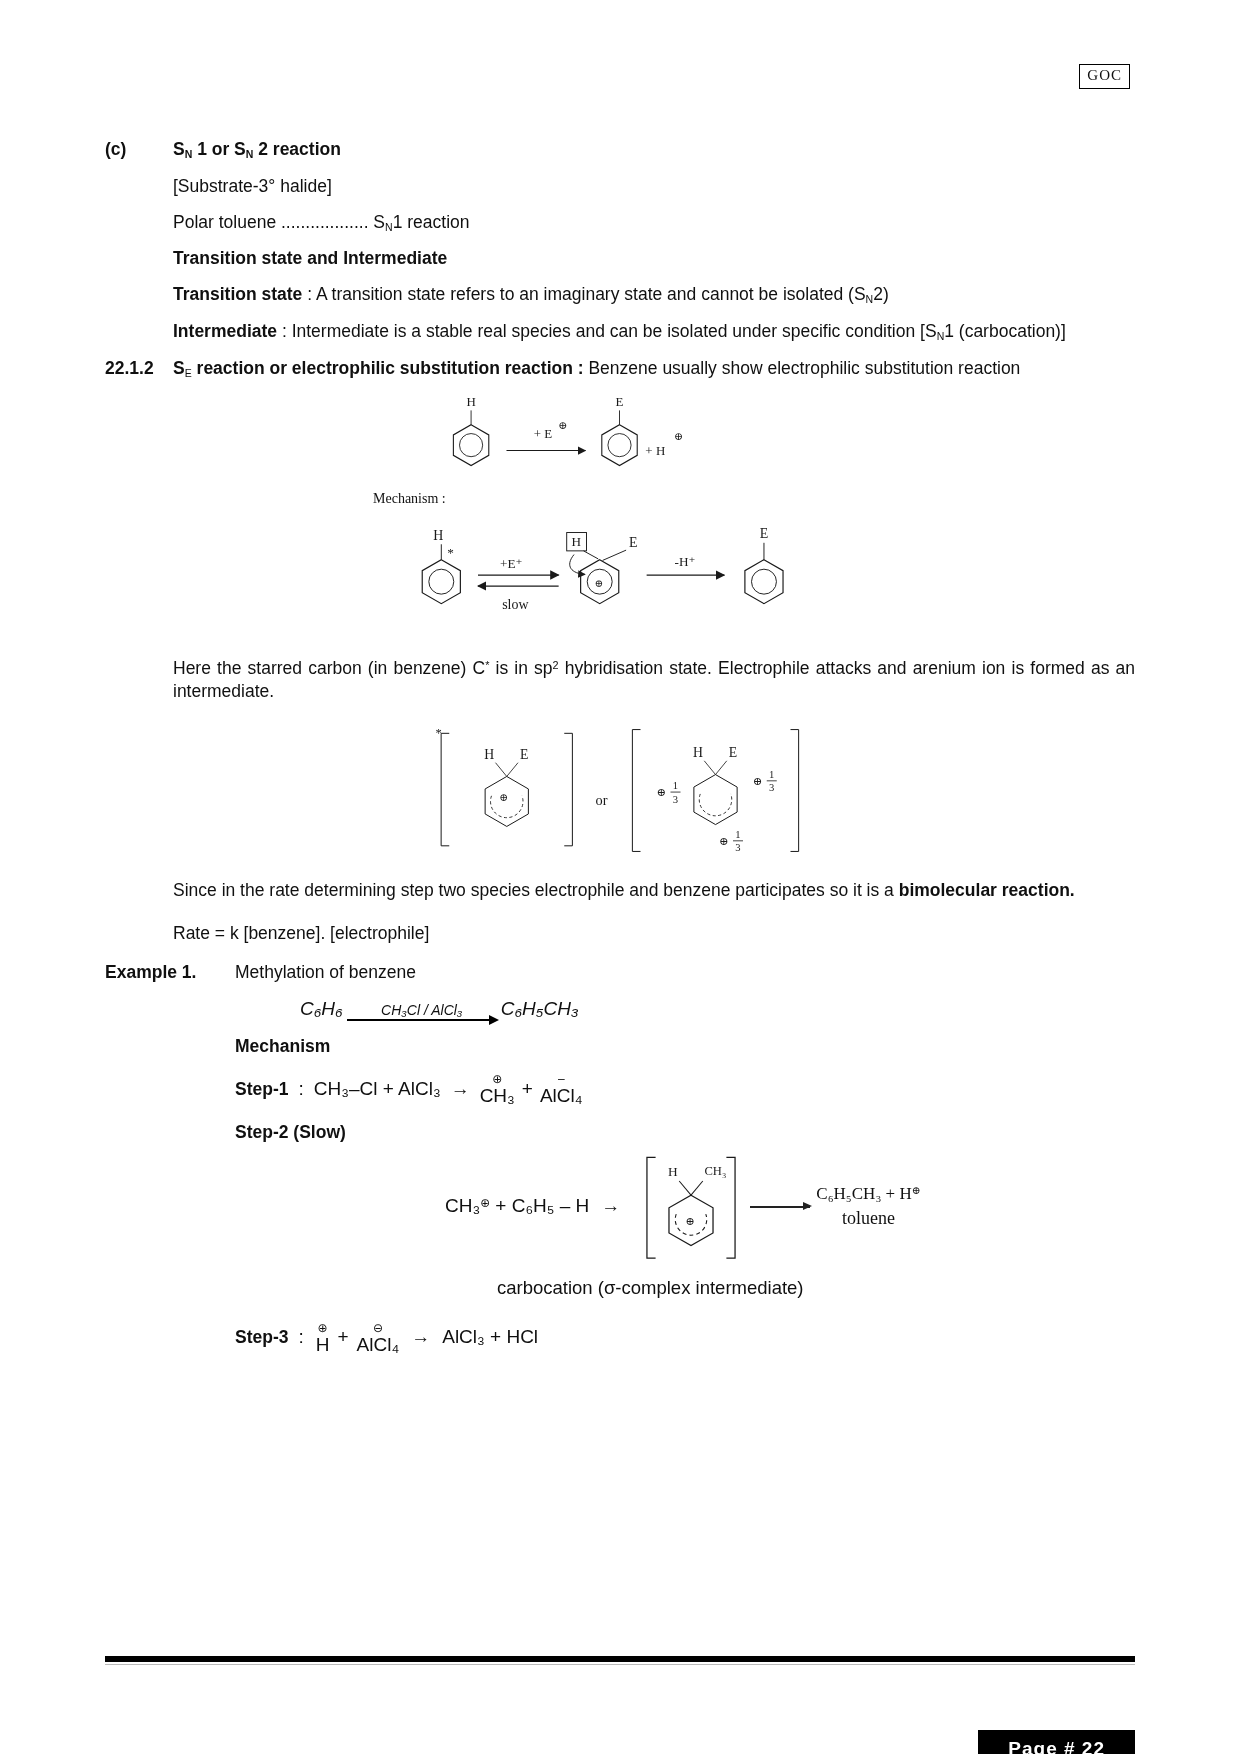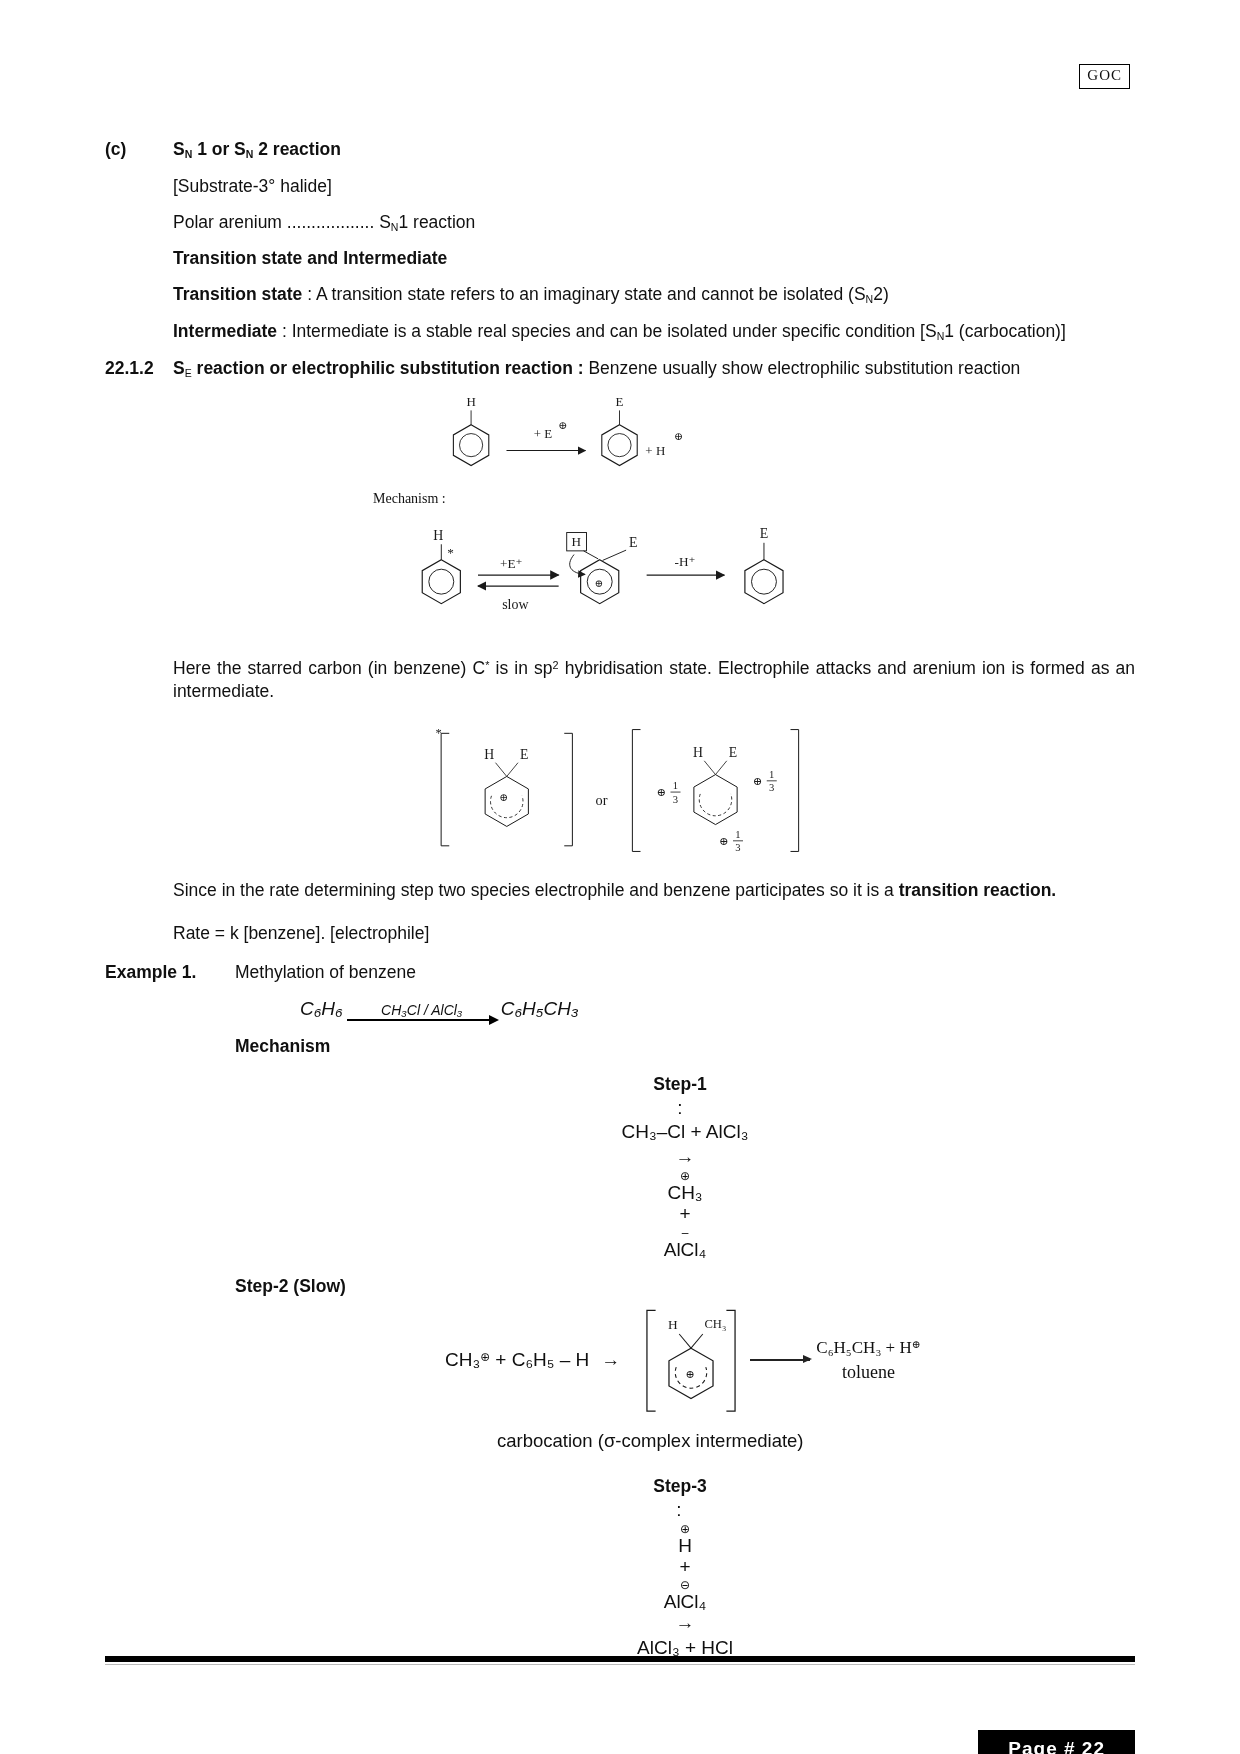--- a/index.html
+++ b/index.html
@@ -55,21 +55,21 @@
   .shaft::after { content:""; position:absolute; right:-2px; top:-4.6px;
     border-left:10px solid #000; border-top:5.2px solid transparent; border-bottom:5.2px solid transparent; }
   .shaft-sm { position:relative; width:60px; height:1.6px; background:#222; }
   .shaft-sm::after { content:""; position:absolute; right:-2px; top:-4.2px;
     border-left:9px solid #222; border-top:4.6px solid transparent; border-bottom:4.6px solid transparent; }
 
   .stk { display:inline-flex; flex-direction:column; align-items:center; line-height:1; vertical-align:-2px; }
   .stk .chg { font-size:12px; height:13px; }
   .step-row { display:flex; align-items:center; margin-bottom:16px; }
   .step-row .steplbl { font-weight:700; margin-right:10px; }
-  .formula { font-size:19px;flex-direction:column; }
+  .formula { font-size:19px; }
 
   .step2-row { display:flex; align-items:center; margin:4px 0 0 210px; }
   .step2-rhs { display:inline-flex; flex-direction:column; align-items:center; margin-left:6px;text-align:center; }
   .step2-rhs .chem { font-size:17px; }
   .step2-rhs .tol { font-size:18px; margin-top:2px; }
   .caption { margin:10px 0 22px 262px; font-size:18.5px; }
 
   .footer-rule { position:absolute; left:105px; right:105px; top:1656px; height:6px; background:#000; }
   .footer-rule::after { content:""; position:absolute; left:0; right:0; top:8px; height:1px; background:#bbb; }
   .page-badge { position:absolute; right:105px; top:1730px; background:#000; color:#fff;
@@ -84,21 +84,21 @@
     <span>GOC</span>
   </div>
 
   <div class="content">
 
     <div class="row">
       <div class="lbl">(c)</div>
       <div class="bodycol">
         <p class="b mb"><span>S</span><sub class="sn">N</sub><span> 1 or S</span><sub class="sn">N</sub><span> 2 reaction</span></p>
         <p class="mb">[Substrate-3° halide]</p>
-        <p class="mb"><span>Polar arenium .................. S</span><sub class="sn">N</sub><span>1 reaction</span></p>
+        <p class="mb"><span>Polar toluene .................. S</span><sub class="sn">N</sub><span>1 reaction</span></p>
         <p class="b mb">Transition state and Intermediate</p>
         <p class="mb"><span class="b">Transition state</span><span> : A transition state refers to an imaginary state and cannot be isolated (S</span><sub class="sn">N</sub><span>2)</span></p>
         <p class="mb just"><span class="b">Intermediate</span><span> : Intermediate is a stable real species and can be isolated under specific condition [S</span><sub class="sn">N</sub><span>1 (carbocation)]</span></p>
       </div>
     </div>
 
     <div class="row">
       <div class="lbl-wide">22.1.2</div>
       <div class="bodycol">
         <p><span class="b">S</span><sub class="sn b">E</sub><span class="b"> reaction or electrophilic substitution reaction : </span><span>Benzene usually show electrophilic substitution reaction</span></p>
@@ -206,21 +206,21 @@
             </g>
             <g>
               <text x="498" y="204" font-size="18">⊕</text>
               <text x="528" y="193" font-size="17" text-anchor="middle">1</text>
               <line class="thin" x1="520" y1="198" x2="536" y2="198"></line>
               <text x="528" y="215" font-size="17" text-anchor="middle">3</text>
             </g>
           </svg>
         </div>
 
-        <p class="mb just"><span>Since in the rate determining step two species electrophile and benzene participates so it is a </span><span class="b">transition reaction.</span></p>
+        <p class="mb just"><span>Since in the rate determining step two species electrophile and benzene participates so it is a </span><span class="b">bimolecular reaction.</span></p>
 
         <p class="rate-line">Rate = k [benzene]. [electrophile]</p>
       </div>
     </div>
 
     <div class="row">
       <div class="lbl-wide" style="width:130px;">Example 1.</div>
       <div class="bodycol">
         <p class="mb">Methylation of benzene</p>
         <div class="eq-row">

